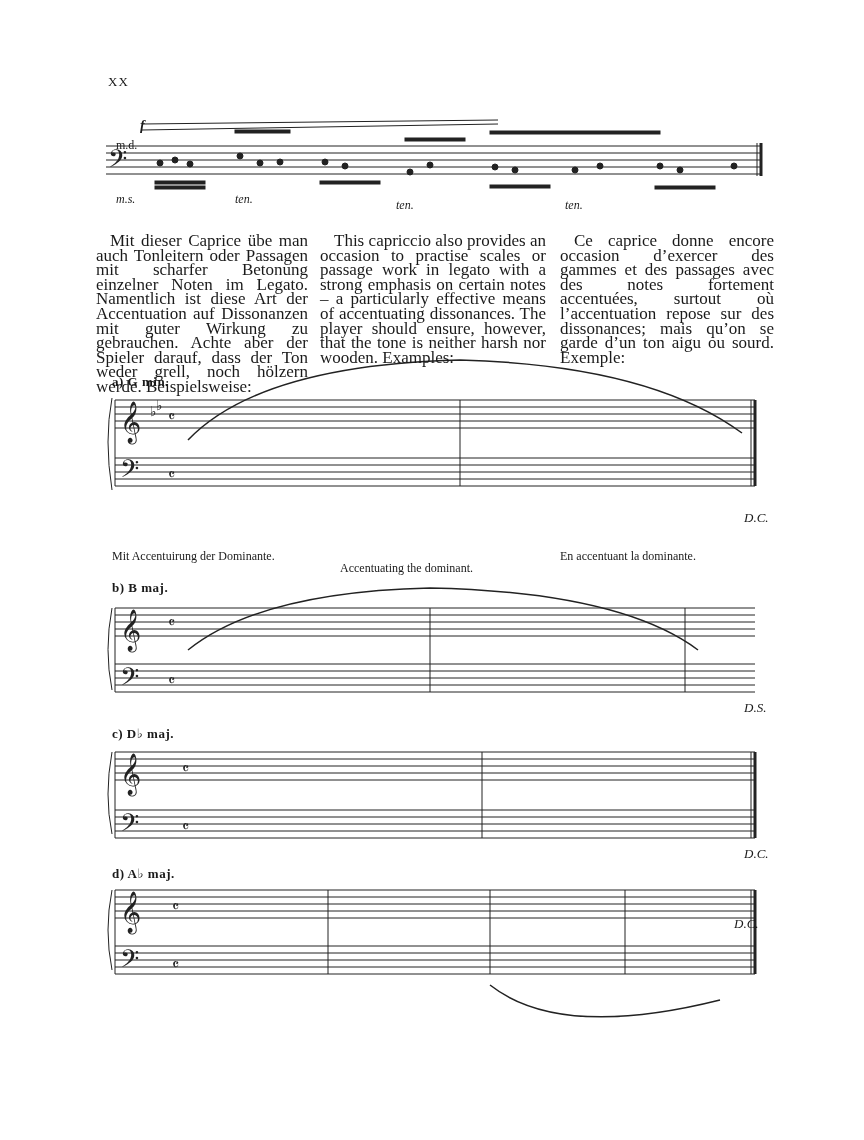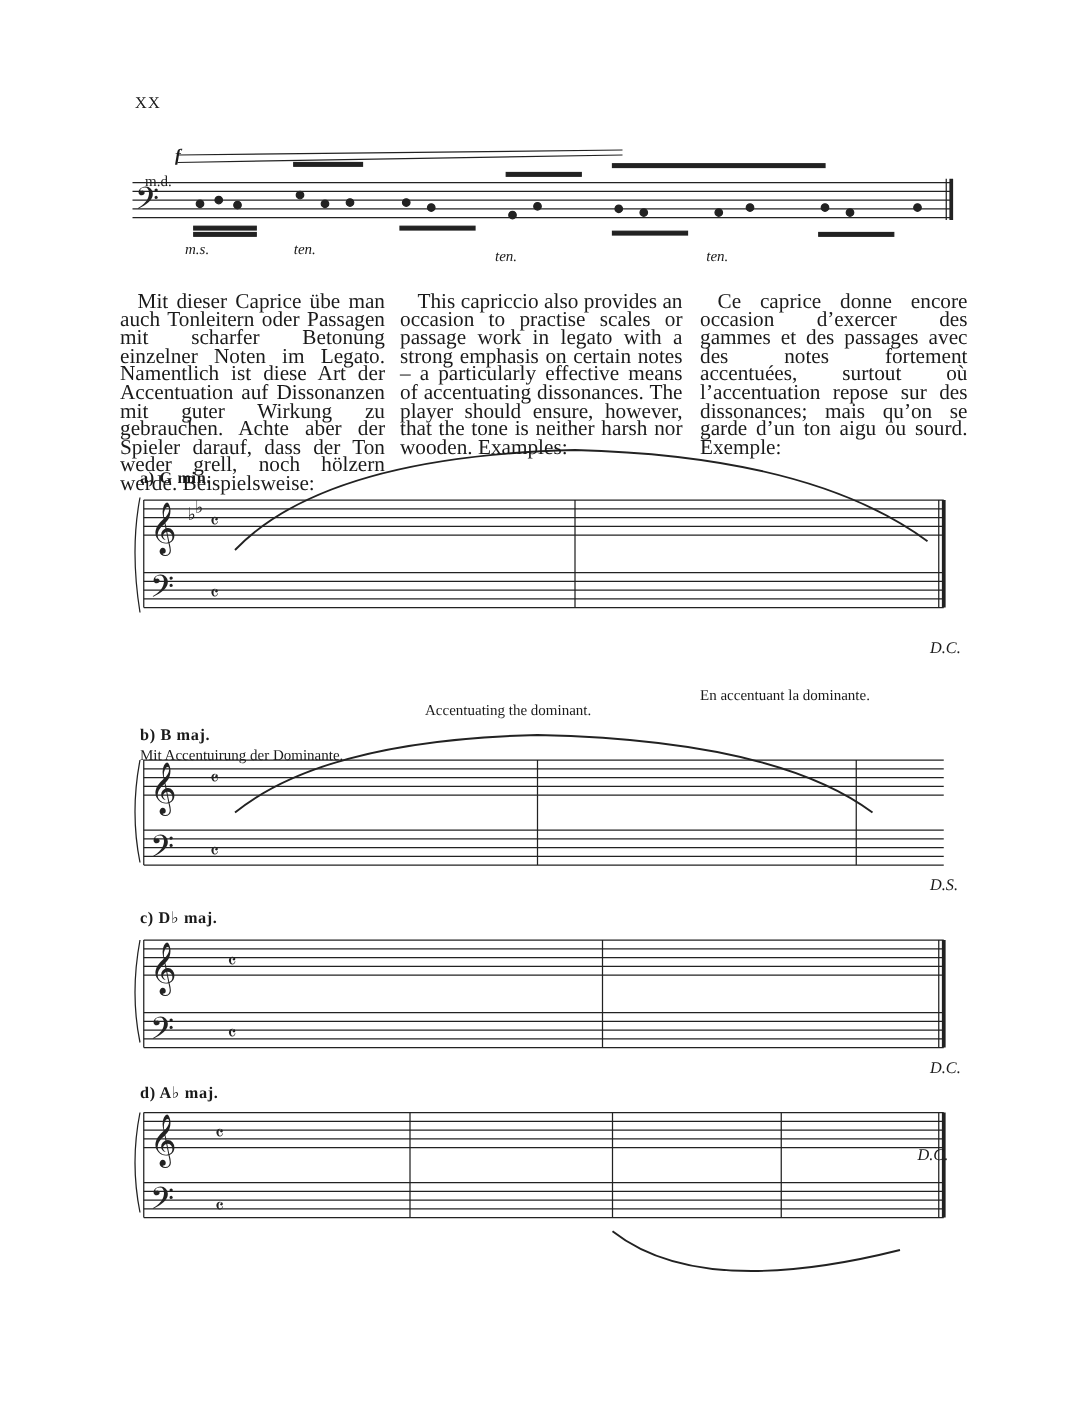--- a/index.html
+++ b/index.html
@@ -160,39 +160,39 @@
         <circle cx="600" cy="166" r="3"></circle>
         <circle cx="660" cy="166" r="3"></circle>
         <circle cx="680" cy="170" r="3"></circle>
         <circle cx="734" cy="166" r="3"></circle>
     </g>
   </g>
 </svg>
 
 <div class="abs" style="left:116px;top:138px;font-size:12px;">m.d.</div>
 <div class="abs" style="left:140px;top:118px;font-style:italic;font-weight:bold;font-size:14px;">f</div>
-<div class="abs" style="left:116px;top:192px;font-style:italic;font-size:12px;margin-left:32px;">m.s.</div>
+<div class="abs" style="left:116px;top:192px;font-style:italic;font-size:12px;">m.s.</div>
 <div class="abs" style="left:235px;top:192px;font-style:italic;font-size:12px;">ten.</div>
 <div class="abs" style="left:396px;top:198px;font-style:italic;font-size:12px;">ten.</div>
 <div class="abs" style="left:565px;top:198px;font-style:italic;font-size:12px;">ten.</div>
 
 <div class="col" style="left:96px;width:212px;">
     <p>Mit dieser Caprice übe man auch Tonleitern oder Passagen mit scharfer Betonung einzelner Noten im Legato. Namentlich ist diese Art der Accentuation auf Dissonanzen mit guter Wirkung zu gebrauchen. Achte aber der Spieler darauf, dass der Ton weder grell, noch hölzern werde. Beispielsweise:</p>
   </div>
 <div class="col" style="left:320px;width:226px;">
     <p>This capriccio also provides an occasion to practise scales or passage work in legato with a strong emphasis on certain notes – a particularly effective means of accentuating dissonances. The player should ensure, however, that the tone is neither harsh nor wooden. Examples:</p>
   </div>
 <div class="col" style="left:560px;width:214px;">
     <p>Ce caprice donne encore occasion d’exercer des gammes et des passages avec des notes fortement accentuées, surtout où l’accentuation repose sur des dissonances; mais qu’on se garde d’un ton aigu ou sourd. Exemple:</p>
   </div>
 
 <div class="ex-label" style="left:112px;top:374px;">a) G min.</div>
 <div class="dc" style="left:744px;top:510px;">D.C.</div>
 
-<div class="caption" style="left:112px;margin-top:48px;">Mit Accentuirung der Dominante.</div>
+<div class="caption" style="left:112px;">Mit Accentuirung der Dominante.</div>
 <div class="caption" style="left:340px;margin-top:12px;">Accentuating the dominant.</div>
 <div class="caption" style="left:560px;">En accentuant la dominante.</div>
 
 <div class="ex-label" style="left:112px;top:580px;">b) B maj.</div>
 <div class="dc" style="left:744px;top:700px;">D.S.</div>
 
 <div class="ex-label" style="left:112px;top:726px;">c) D♭ maj.</div>
 <div class="dc" style="left:744px;top:846px;">D.C.</div>
 
 <div class="ex-label" style="left:112px;top:866px;">d) A♭ maj.</div>

